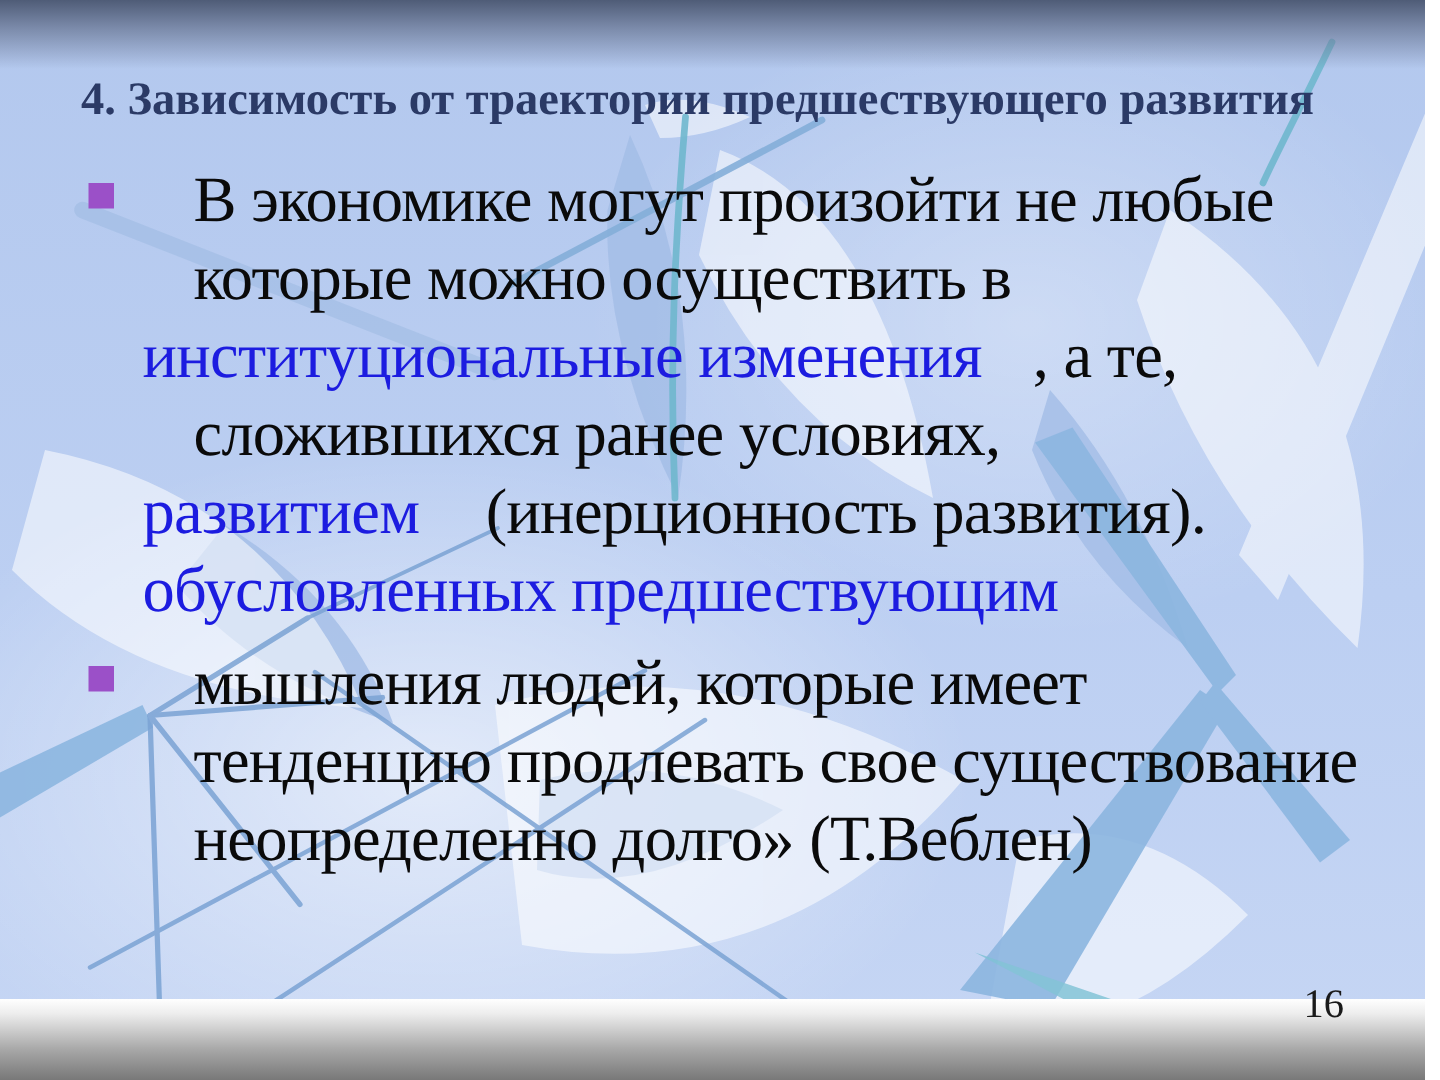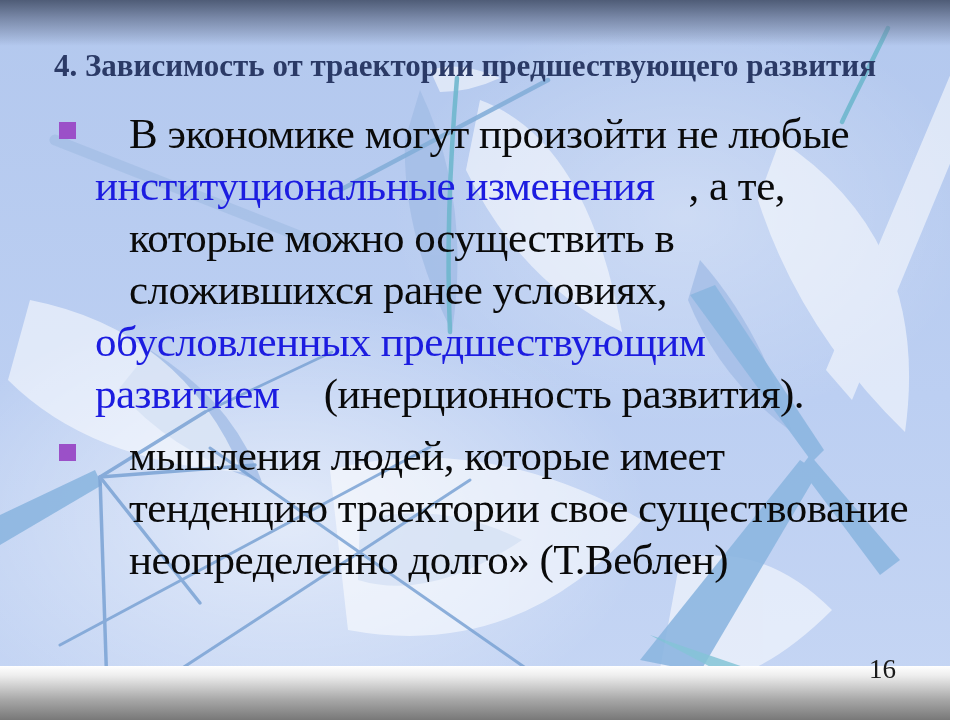--- a/index.html
+++ b/index.html
@@ -94,31 +94,31 @@
   <div class="top-band"></div>
   <div class="bottom-band"></div>
 
   <h1 class="title">4. Зависимость от траектории предшествующего развития</h1>
 
   <div class="body-text">
 
     <div class="bullet">
       <span class="bullet-marker"></span>
       <div class="line"><span class="seg-black">В экономике могут произойти не любые</span></div>
+      <div class="line"><span class="seg-black">которые можно осуществить в</span></div>
       <div class="line"><span class="seg-blue">институциональные изменения</span><span class="seg-black">, а те,</span></div>
-      <div class="line"><span class="seg-black">которые можно осуществить в</span></div>
       <div class="line"><span class="seg-black">сложившихся ранее условиях,</span></div>
+      <div class="line"><span class="seg-blue">развитием</span><span class="seg-black"> (инерционность развития).</span></div>
       <div class="line"><span class="seg-blue">обусловленных предшествующим</span></div>
-      <div class="line"><span class="seg-blue">развитием</span><span class="seg-black"> (инерционность развития).</span></div>
     </div>
 
     <div class="bullet">
       <span class="bullet-marker"></span>
       <div class="line"><span class="seg-black">мышления людей, которые имеет</span></div>
-      <div class="line"><span class="seg-black">тенденцию траектории свое существование</span></div>
+      <div class="line"><span class="seg-black">тенденцию продлевать свое существование</span></div>
       <div class="line"><span class="seg-black">неопределенно долго» (Т.Веблен)</span></div>
     </div>
 
   </div>
 
   <div class="page-number">16</div>
 
 </div>
 
 </body></html>

